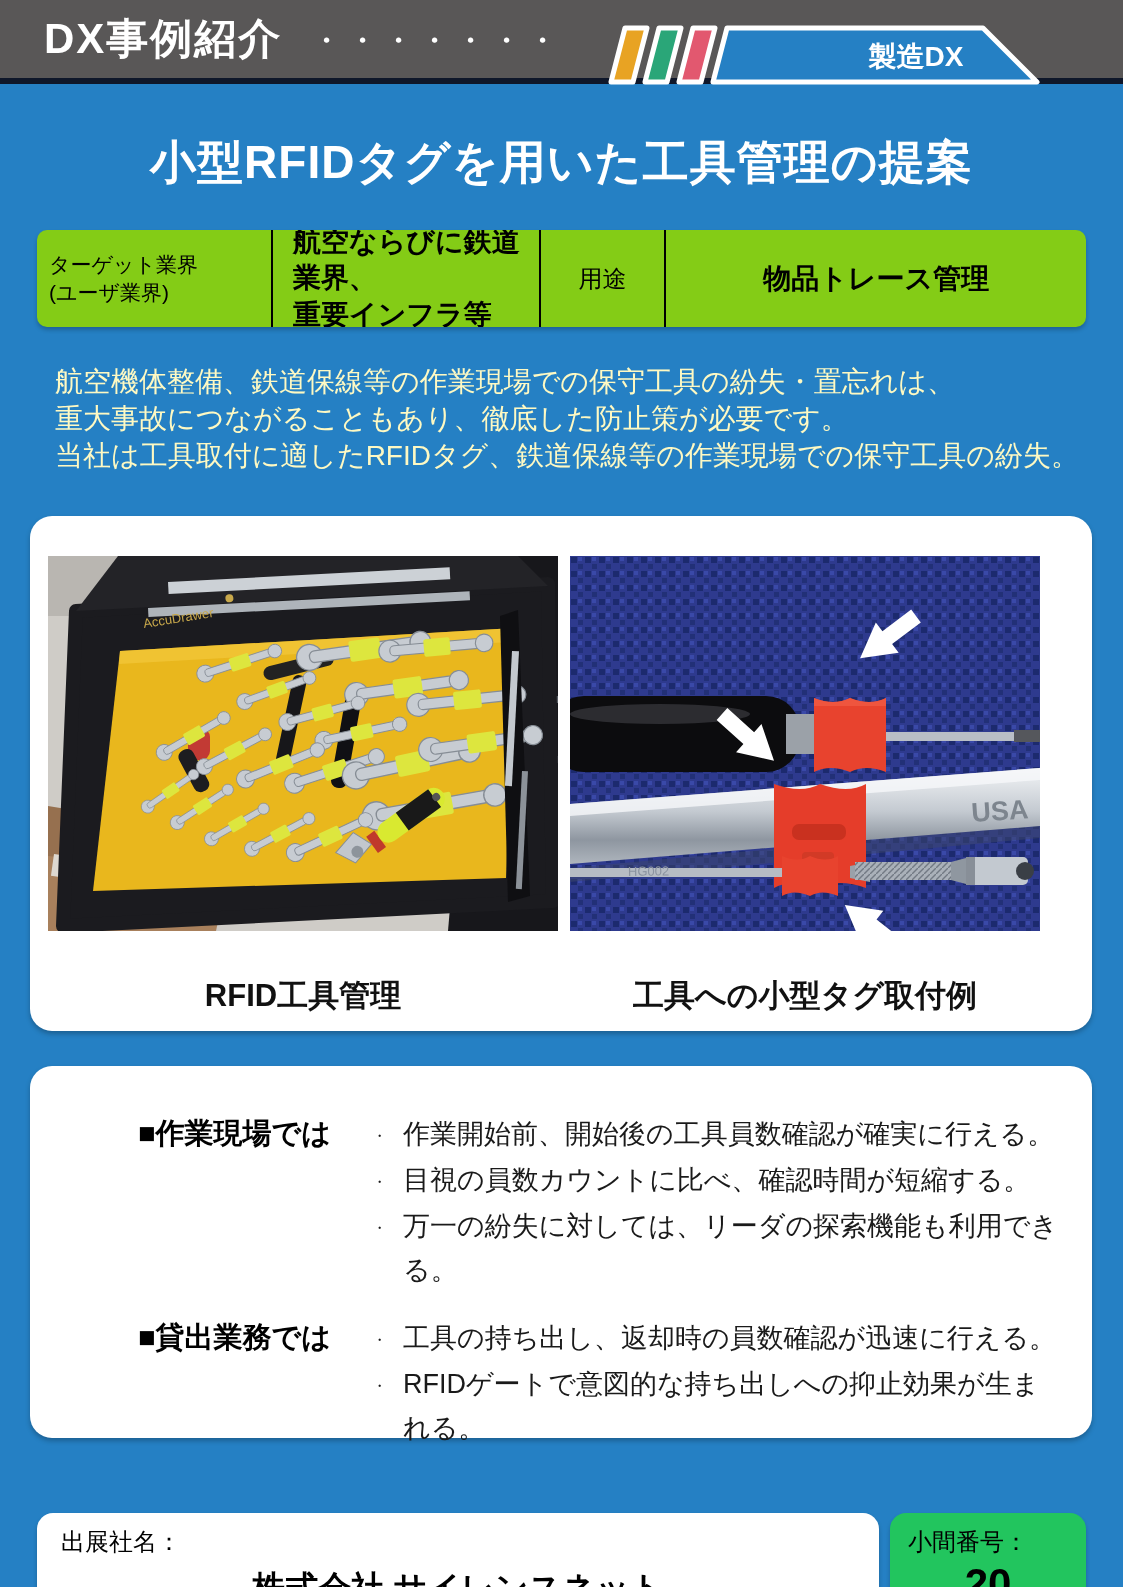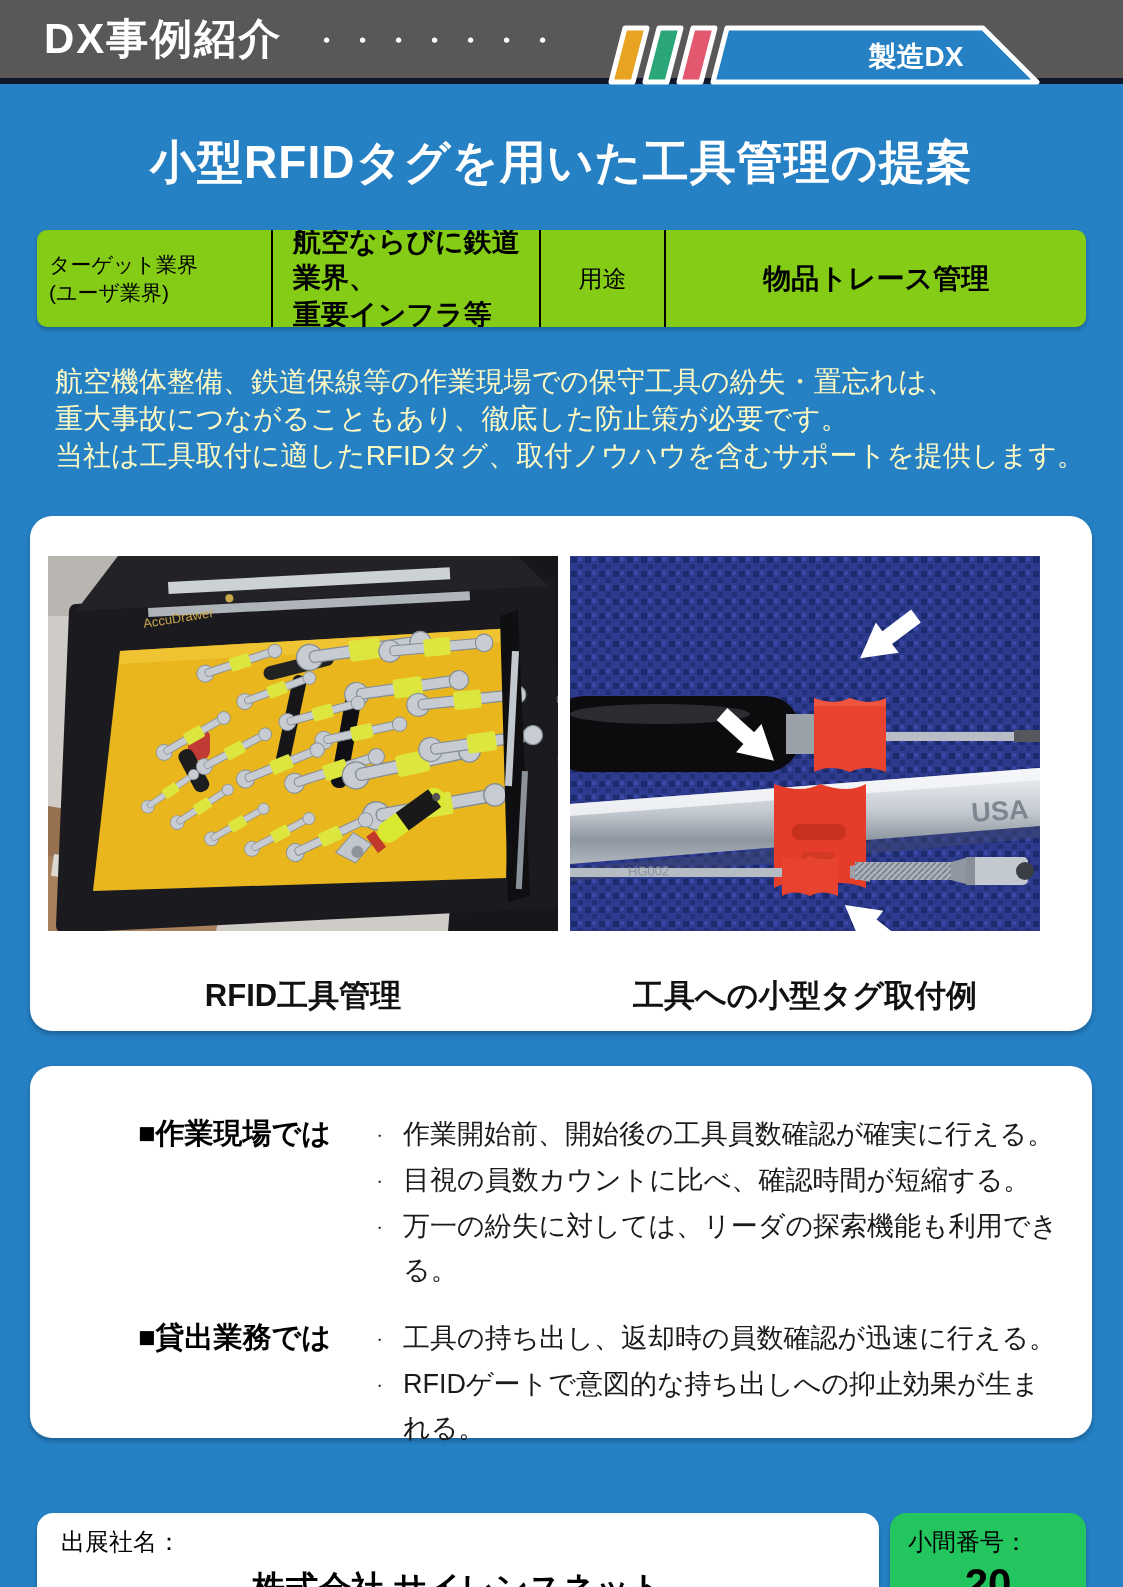--- a/index.html
+++ b/index.html
@@ -89,21 +89,21 @@
     <span>用途</span>
   </div>
   <div class="cell cell-usage-value">
     <span>物品トレース管理</span>
   </div>
 </div>
 
 <div class="intro">
   <div>航空機体整備、鉄道保線等の作業現場での保守工具の紛失・置忘れは、</div>
   <div>重大事故につながることもあり、徹底した防止策が必要です。</div>
-  <div>当社は工具取付に適したRFIDタグ、取付ノウハウを含むサポートを提供します。</div>
+  <div>当社は工具取付に適したRFIDタグ、鉄道保線等の作業現場での保守工具の紛失。</div>
 </div>
 
 <div class="card photo-card">
   <div class="photos">
     <div class="photo-col-left">
 
       
       <svg width="510" height="375" viewBox="0 0 510 375">
         <defs>
           <g id="wrench">

